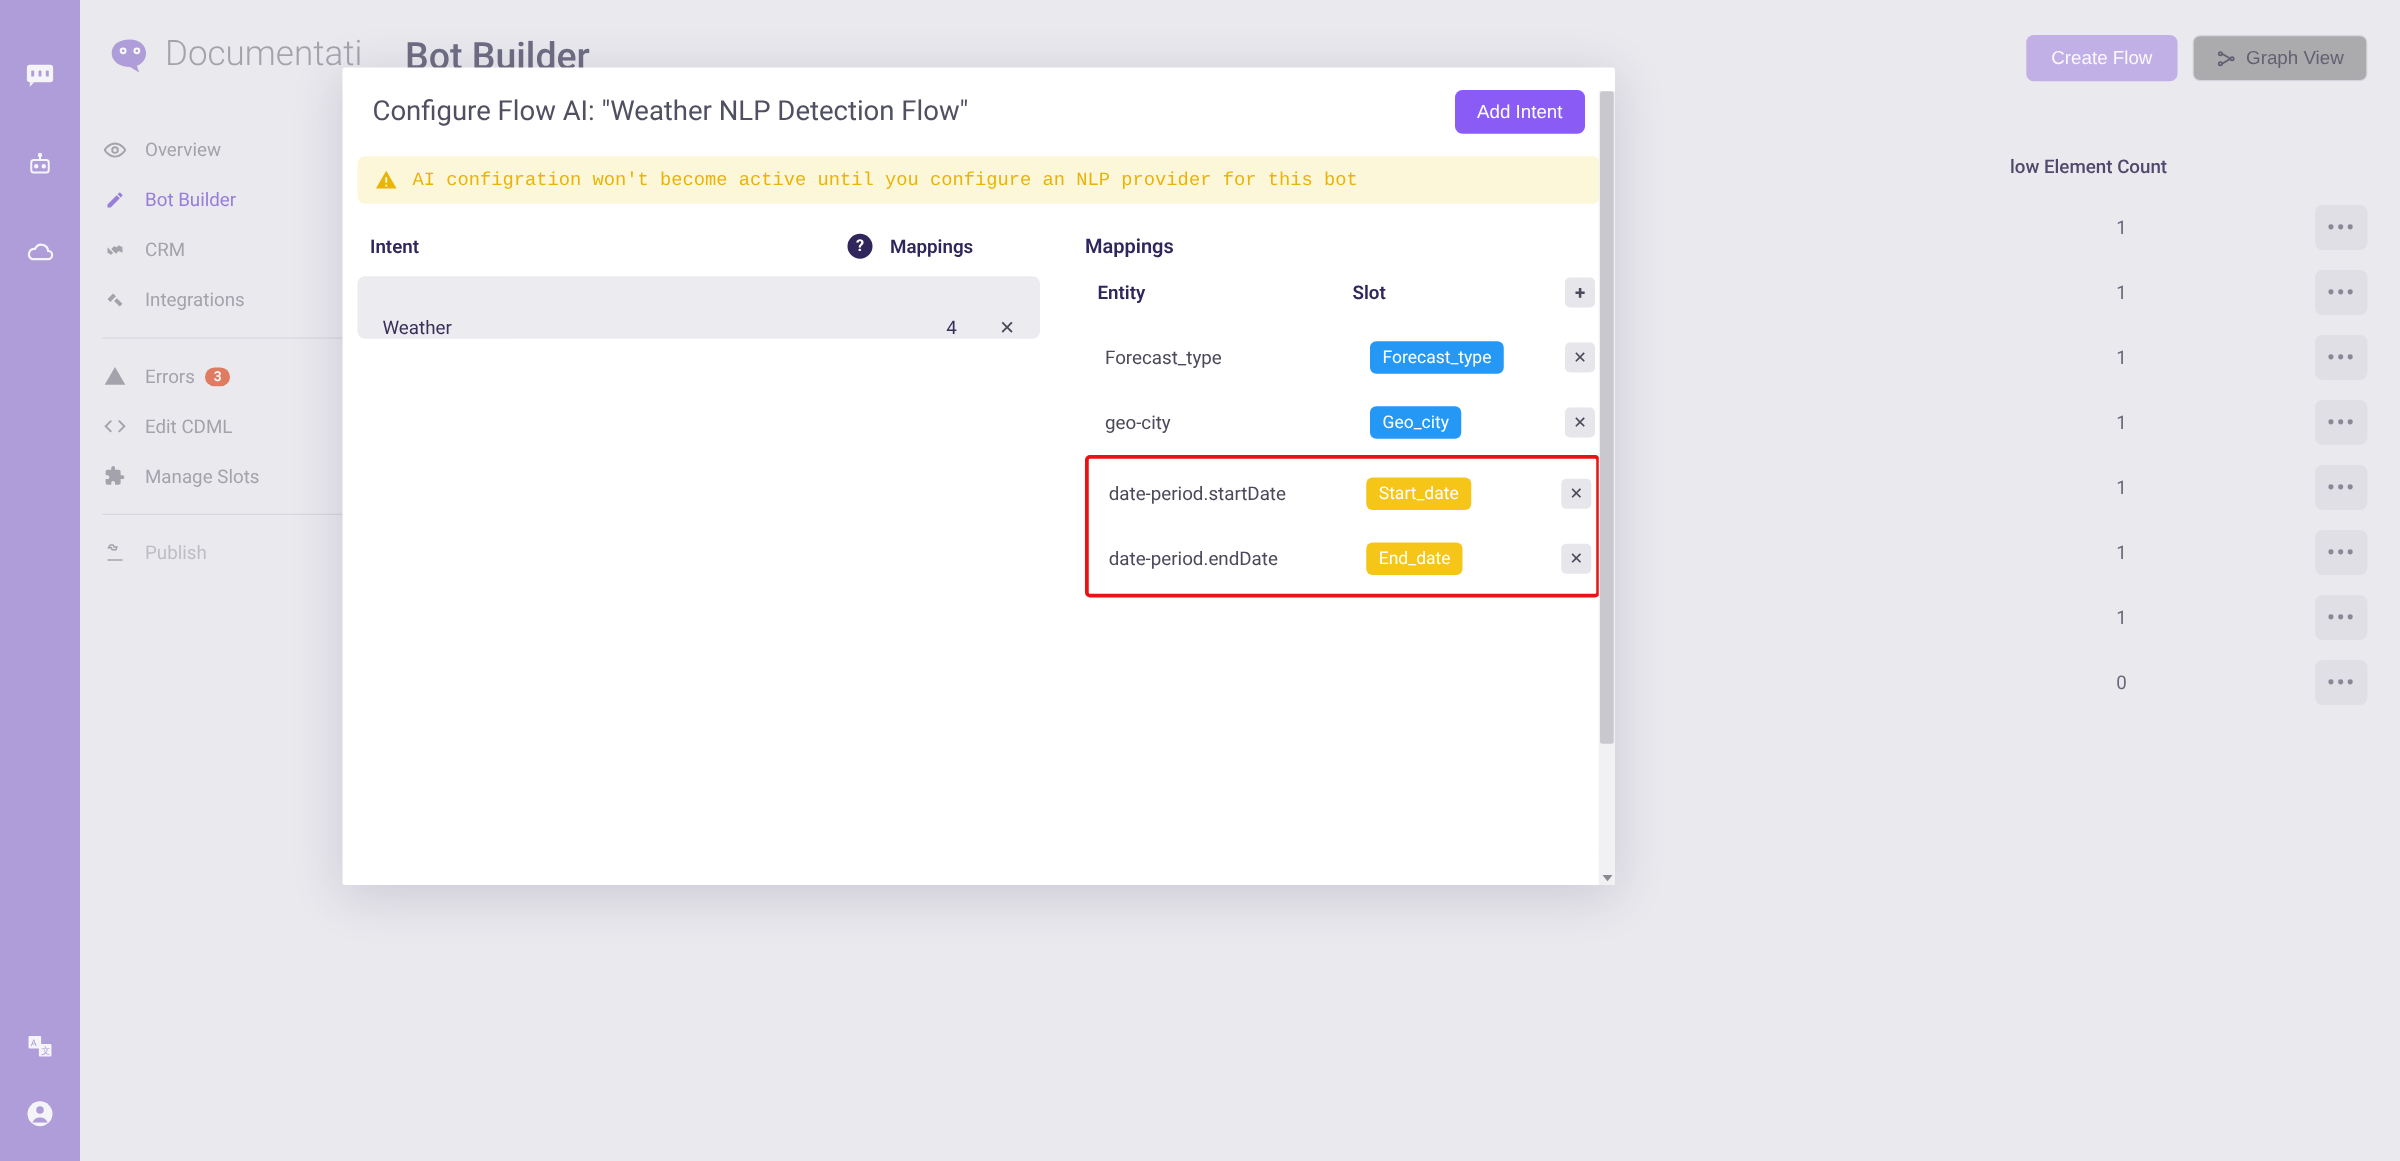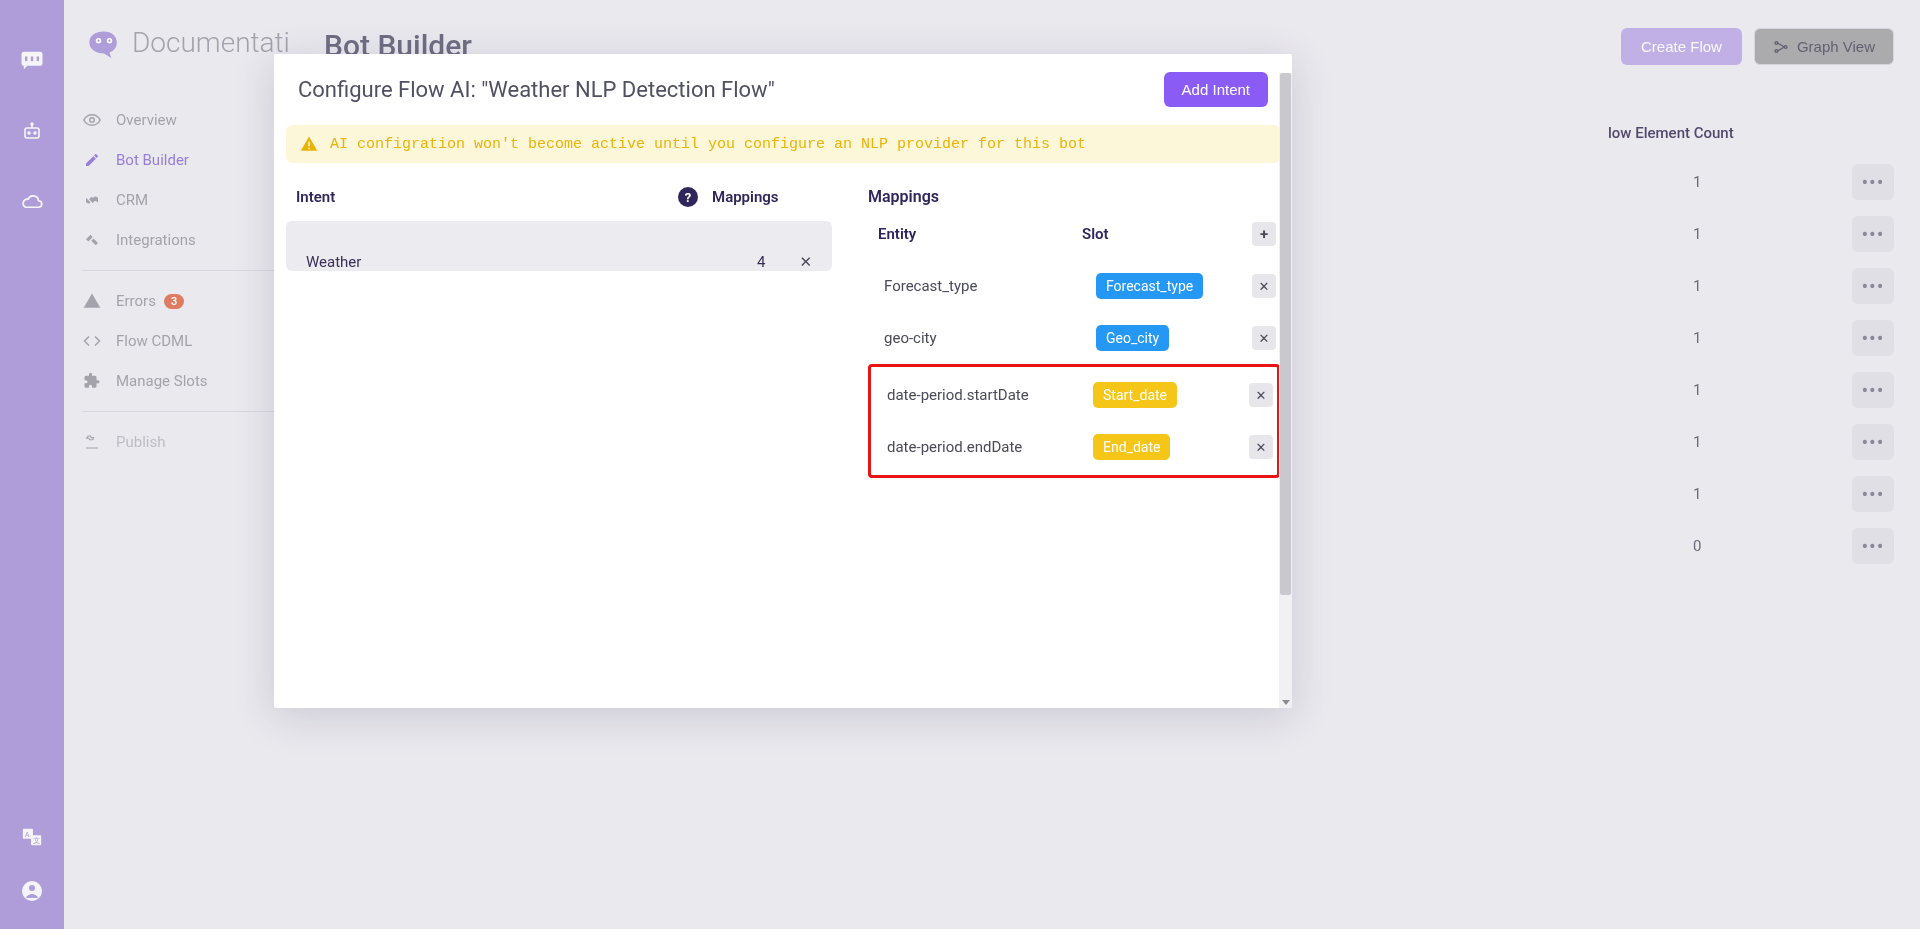--- a/index.html
+++ b/index.html
@@ -474,21 +474,21 @@
     <span>Errors</span>
     <span class="nav-badge">3</span>
   </div>
   <div class="nav-item">
     <span class="nav-icon">
         <svg width="18" height="18" viewBox="0 0 24 24" fill="none" stroke="currentColor" stroke-width="2">
           <polyline points="16 18 22 12 16 6"></polyline>
           <polyline points="8 6 2 12 8 18"></polyline>
         </svg>
       </span>
-    <span>Flow CDML</span>
+    <span>Edit CDML</span>
   </div>
   <div class="nav-item">
     <span class="nav-icon">
         <svg width="18" height="18" viewBox="0 0 24 24" fill="currentColor">
           <path d="M20 11h-2V7a2 2 0 00-2-2h-4V3a2 2 0 10-4 0v2H4a2 2 0 00-2 2v4h2a2 2 0 110 4H2v4a2 2 0 002 2h4v-2a2 2 0 114 0v2h4a2 2 0 002-2v-4h2a2 2 0 100-4z"></path>
         </svg>
       </span>
     <span>Manage Slots</span>
   </div>
 

